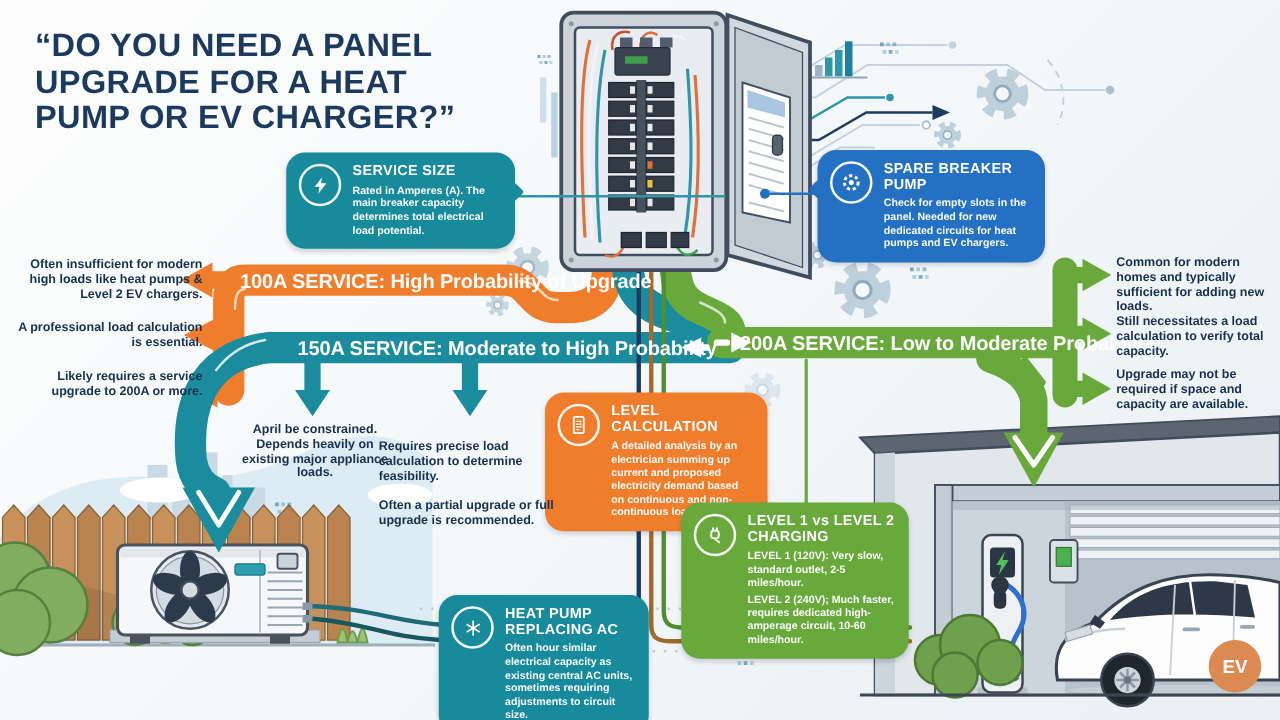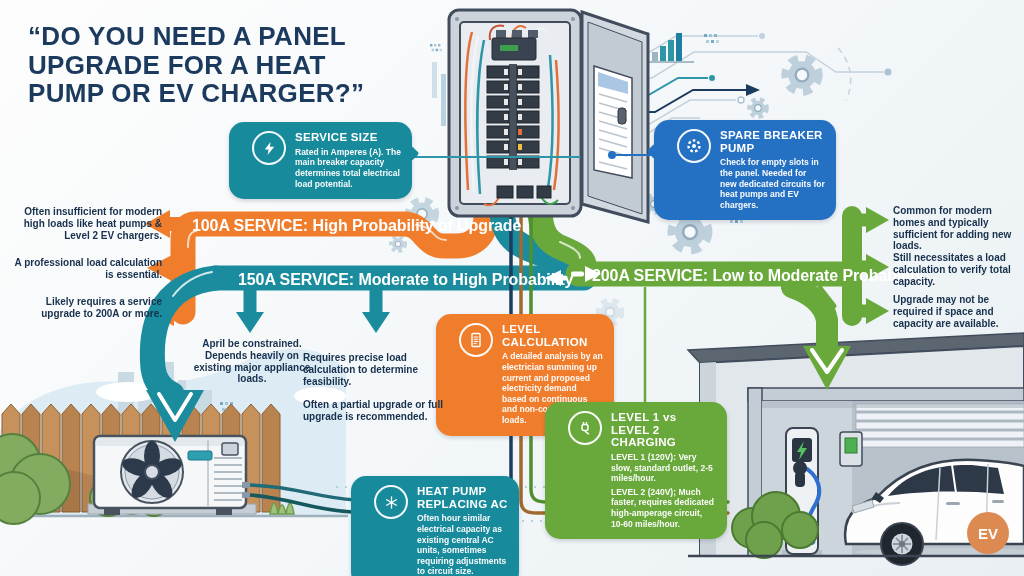--- a/index.html
+++ b/index.html
@@ -3,21 +3,21 @@
 <meta charset="utf-8">
 <style>
   html,body{margin:0;padding:0;background:#e9eef2;font-family:"Liberation Sans",sans-serif;}
   #stage{position:relative;width:1024px;height:576px;overflow:hidden;
          background:linear-gradient(135deg,#fdfdfd 0%,#f3f7f9 55%,#e9eff3 100%);}
   #scene{position:absolute;left:0;top:0;}
   .abs{position:absolute;}
   .title{left:28px;top:22px;width:380px;font-size:26px;font-weight:800;color:#1b3a5e;
          line-height:1.1;letter-spacing:.3px;white-space:pre-line;}
   .callout{position:absolute;display:flex;gap:9px;color:#fff;border-radius:15px;
-           padding:9px 11px 10px 23px;box-sizing:border-box;box-shadow:0 2px 4px rgba(20,40,60,.18);}
+           padding:9px 11px 10px 10px;box-sizing:border-box;box-shadow:0 2px 4px rgba(20,40,60,.18);}
   .co-icon{flex:0 0 auto;width:30px;height:30px;border:2px solid rgba(255,255,255,.95);
            border-radius:50%;display:flex;align-items:center;justify-content:center;}
   .co-text{flex:1 1 auto;}
   .co-title{font-size:11.5px;font-weight:800;letter-spacing:.3px;line-height:1.1;white-space:pre-line;}
   .co-body{font-size:8.5px;font-weight:700;line-height:1.25;margin-top:3px;opacity:.97;}
   .tab-r::after{content:'';position:absolute;right:-5px;top:26px;width:11px;height:11px;
                 background:inherit;transform:rotate(45deg);border-radius:2px;}
   .tab-l::after{content:'';position:absolute;left:-5px;top:26px;width:11px;height:11px;
                 background:inherit;transform:rotate(45deg);border-radius:2px;}
   .banner-label{position:absolute;color:#fff;font-size:16px;font-weight:800;

